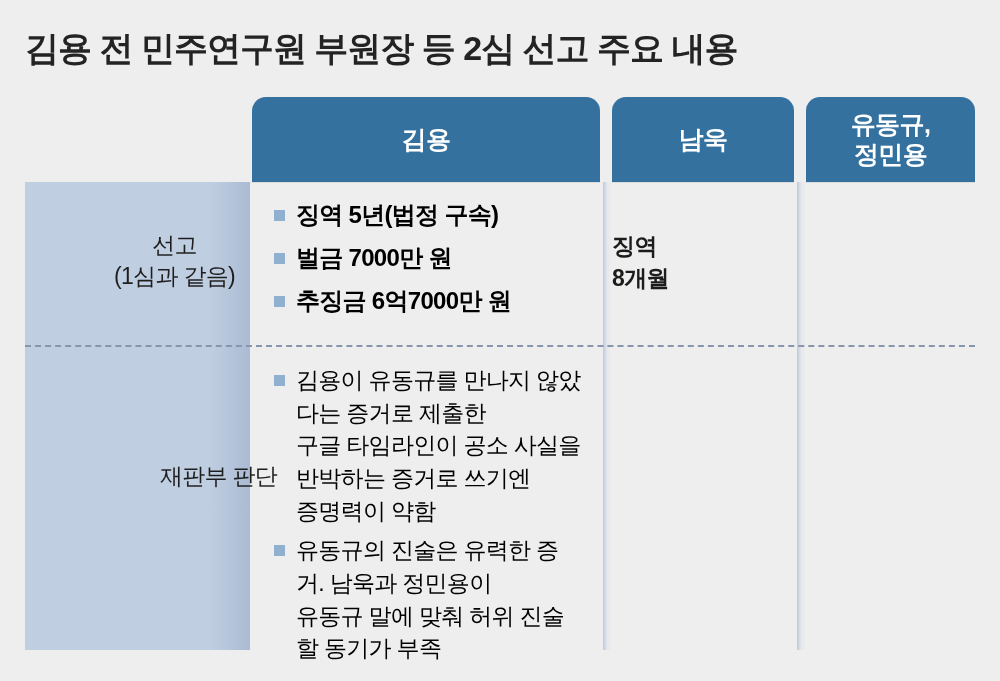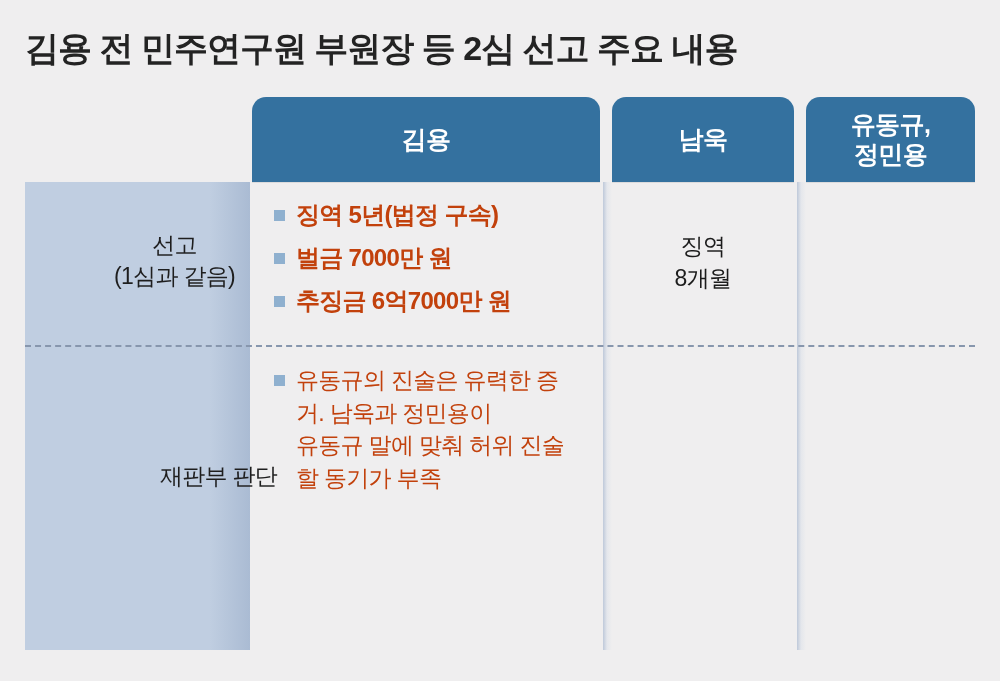--- a/index.html
+++ b/index.html
@@ -115,35 +115,35 @@
     width: 950px;
     height: 0;
     border-top: 2px dashed #8796ad;
   }
 
   
   .cell-center {
     position: absolute;
     left: 0;
     width: 100%;
-    text-align: center;
+    text-align: left;
     color: #1c1c1c;
     font-size: 23px;
-    font-weight: normal;
+    font-weight: bold;
     letter-spacing: -0.6px;
     line-height: 1.4;
   }
   .cell-center.r1 { top: 48px; }
 
   
   .bullets {
     position: absolute;
     left: 20px;
     right: 20px;
-    color: #c2410c;
+    color: #000000;
   }
   .bullets.r1 { top: 16px; }
   .bullets.r2 { top: 182px; }
 
   .bullet-item {
     position: relative;
     padding-left: 24px;
     font-size: 23px;
     letter-spacing: -0.7px;
     line-height: 1.42;
@@ -214,20 +214,26 @@
         </div>
         <div class="bullet-item">
           <span class="sq"></span>
           <span class="bullet-text">추징금 6억7000만 원</span>
         </div>
       </div>
 
       <div class="bullets r2">
         <div class="bullet-item">
           <span class="sq"></span>
+          <span class="bullet-text">김용이 유동규를 만나지 않았다는 증거로 제출한
+구글 타임라인이 공소 사실을 반박하는 증거로 쓰기엔
+증명력이 약함</span>
+        </div>
+        <div class="bullet-item">
+          <span class="sq"></span>
           <span class="bullet-text">유동규의 진술은 유력한 증거. 남욱과 정민용이
 유동규 말에 맞춰 허위 진술할 동기가 부족</span>
         </div>
       </div>
     </div>
 
     <div class="content-col col-namwook">
       <div class="cell-center r1">
         <span class="bullet-text">징역
 8개월</span>

